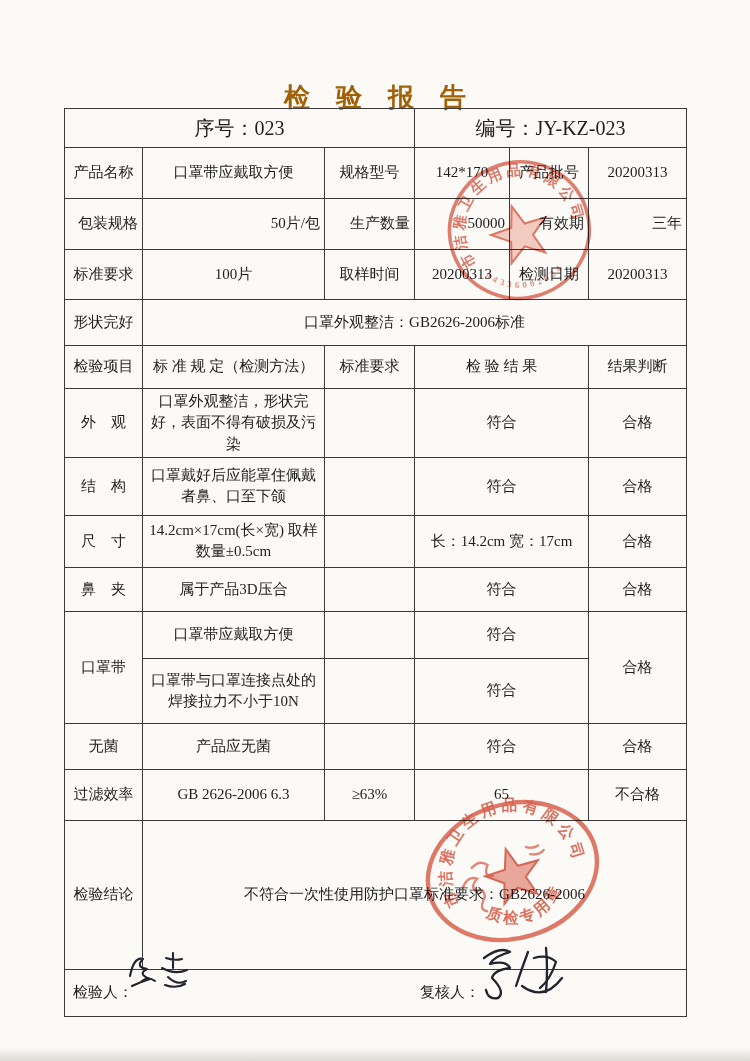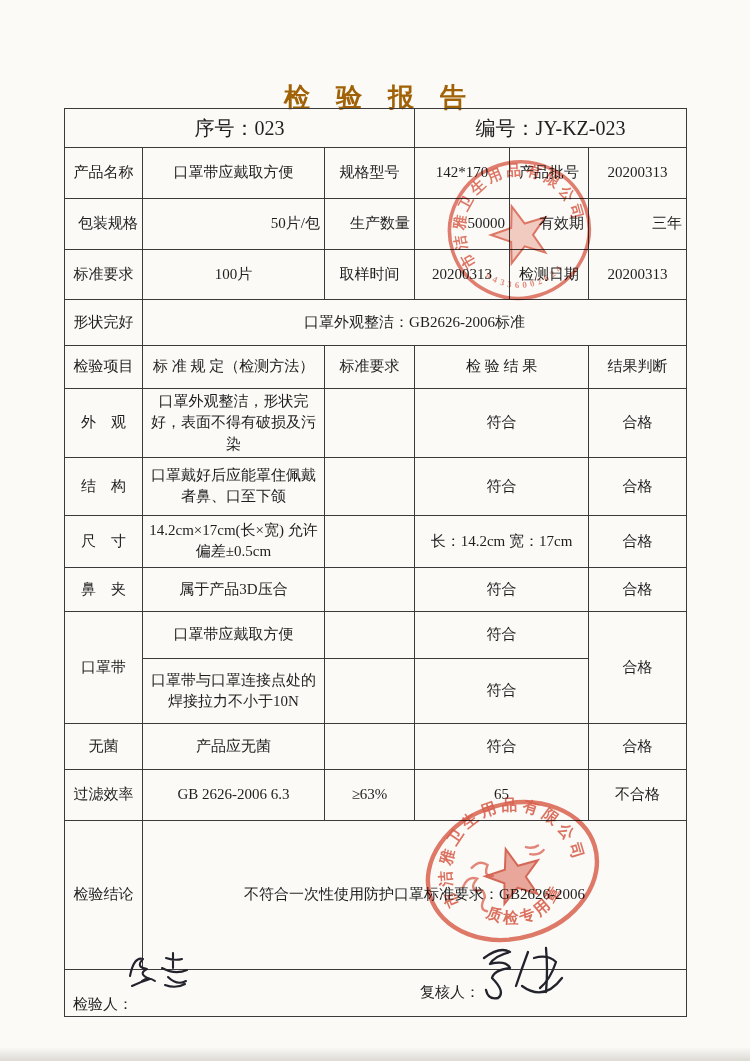--- a/index.html
+++ b/index.html
@@ -40,21 +40,21 @@
   tr.r9  td { height:47px; }
   tr.r10 td { height:39px; }
   tr.r11 td { height:42px; }
   tr.r12 td { height:60px; }
   tr.r13 td { height:41px;text-align:center; }
   tr.r14 td { height:46px; }
   tr.r15 td { height:144px; }
   tr.r16 td { height:42px; }
   .sig-cell { position:relative; text-align:left; }
   .sig-label { position:absolute; top:50%; transform:translateY(-50%); font-size:15px; }
-  .sig-label.inspector { left:8px;margin-top:12px; }
+  .sig-label.inspector { left:8px; }
   .sig-label.reviewer  { left:355px; }
   .stamp { position:absolute; mix-blend-mode:multiply; opacity:.9; }
   .stamp svg text { font-family:"Liberation Serif","DejaVu Serif",serif; font-weight:bold; }
   .stamp-upper { left:430px; top:140px; transform:rotate(-18deg); }
   .stamp-lower { left:413px; top:786px; transform:rotate(-17deg); }
   .signature { position:absolute; }
   .sig-inspector { left:122px; top:948px; }
   .sig-reviewer  { left:472px; top:942px; }
 </style>
 </head>
@@ -131,21 +131,21 @@
     <tr class="r8">
       <td>结　构</td>
       <td class="std">口罩戴好后应能罩住佩戴者鼻、口至下颌</td>
       <td></td>
       <td colspan="2">符合</td>
       <td>合格</td>
     </tr>
 
     <tr class="r9">
       <td>尺　寸</td>
-      <td class="std">14.2cm×17cm(长×宽) 允许偏差±0.5cm</td>
+      <td class="std">14.2cm×17cm(长×宽) 取样数量±0.5cm</td>
       <td></td>
       <td colspan="2">长：14.2cm 宽：17cm</td>
       <td>合格</td>
     </tr>
 
     <tr class="r10">
       <td>鼻　夹</td>
       <td class="std">属于产品3D压合</td>
       <td></td>
       <td colspan="2">符合</td>

